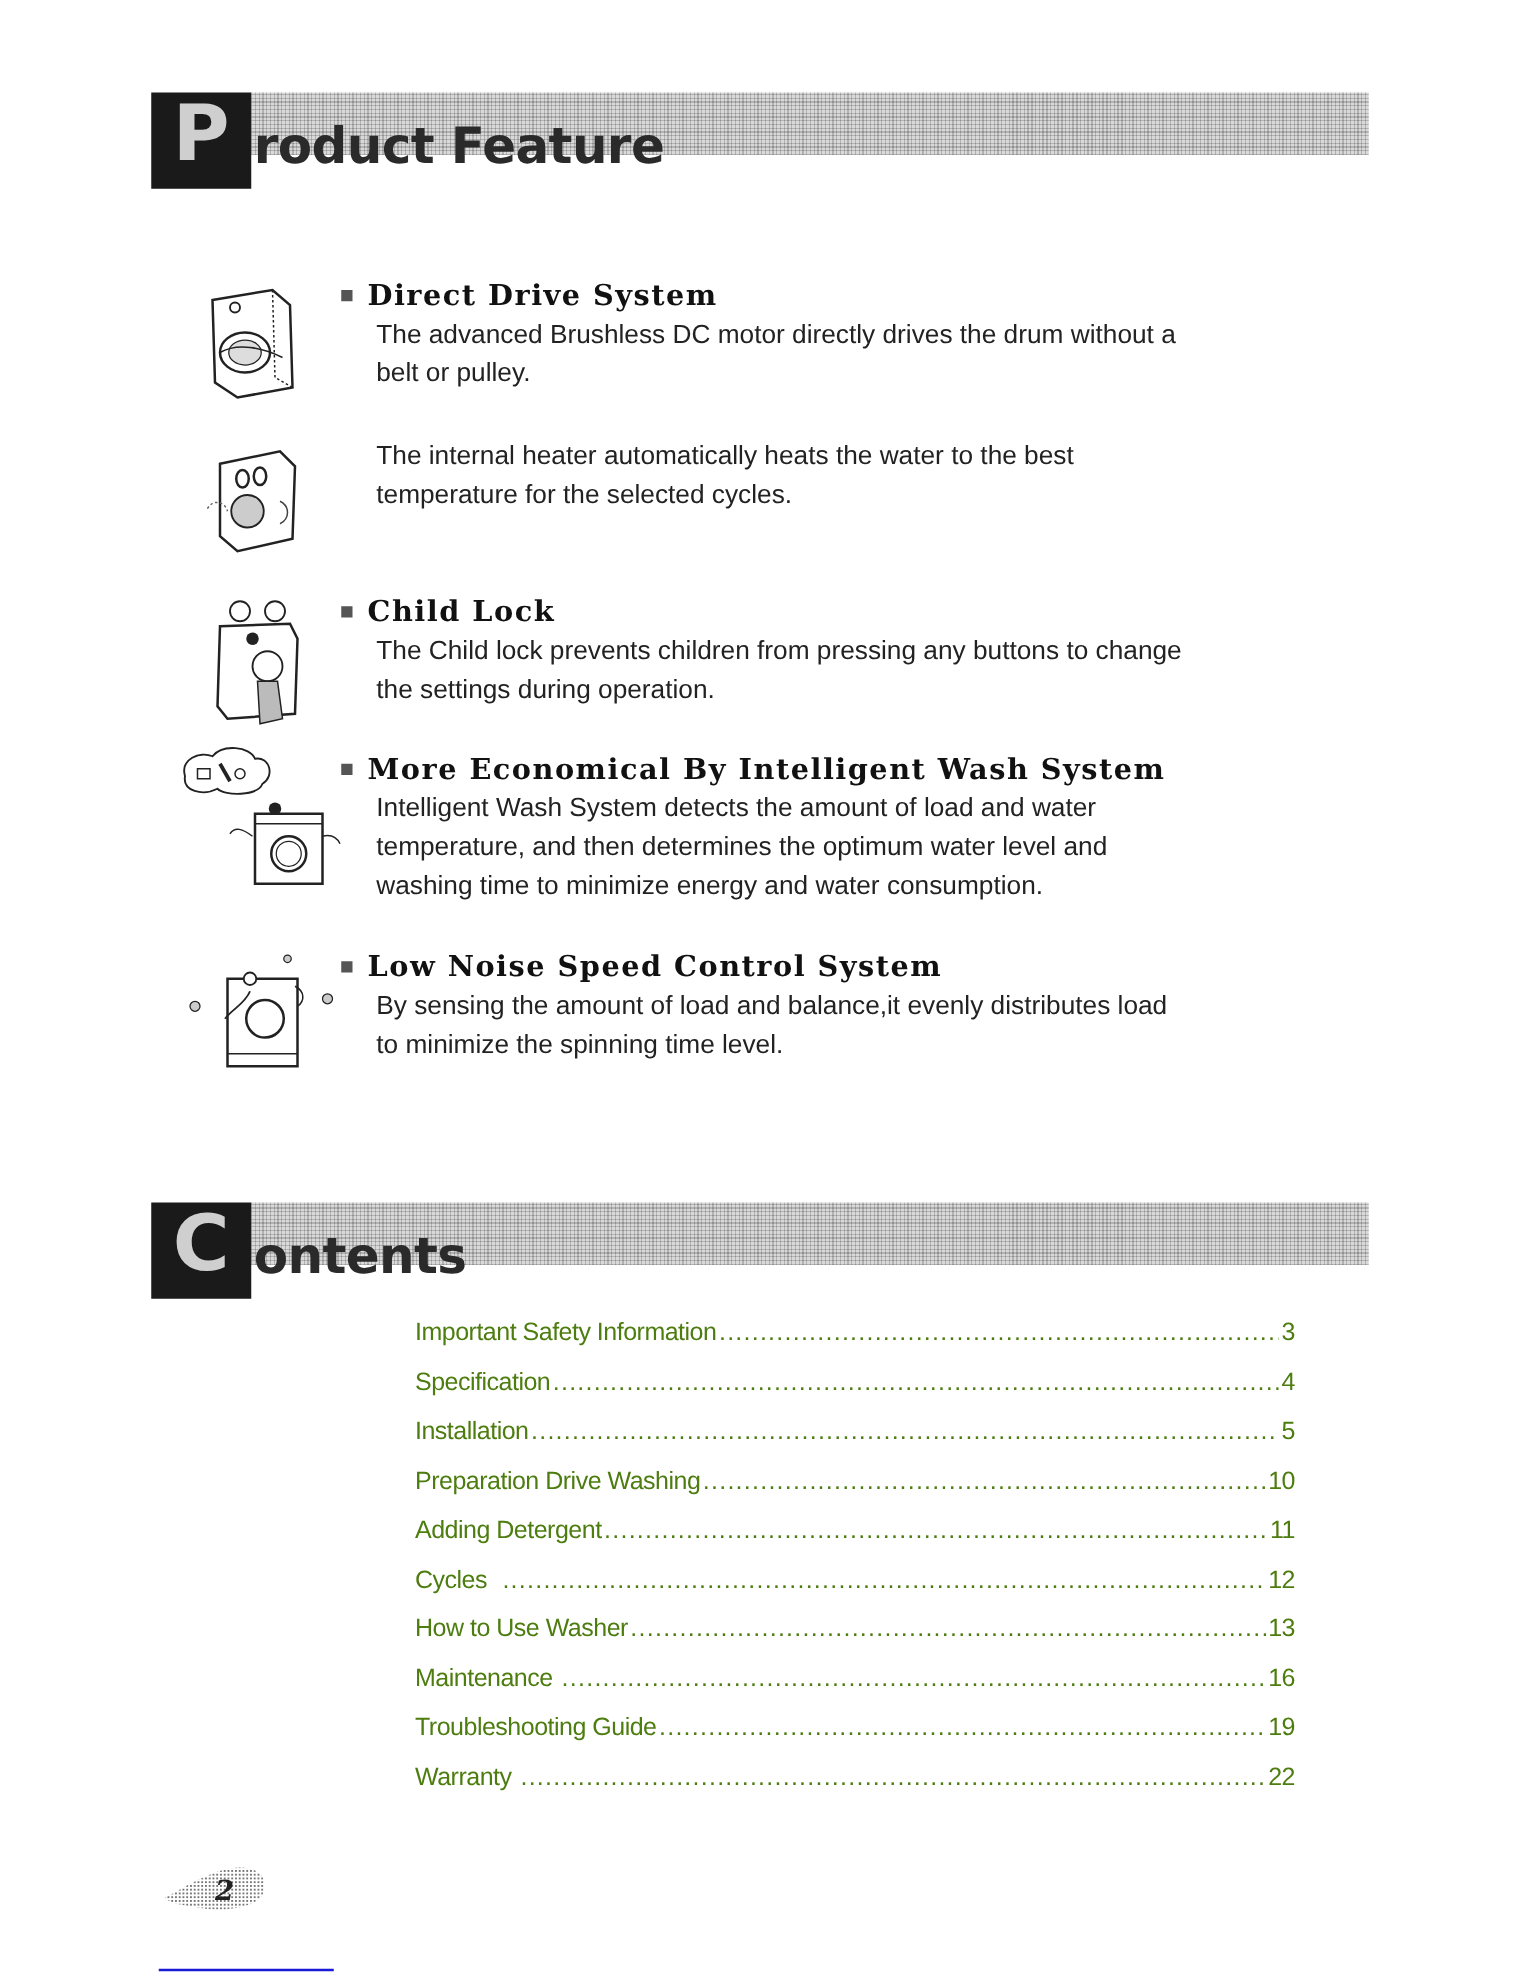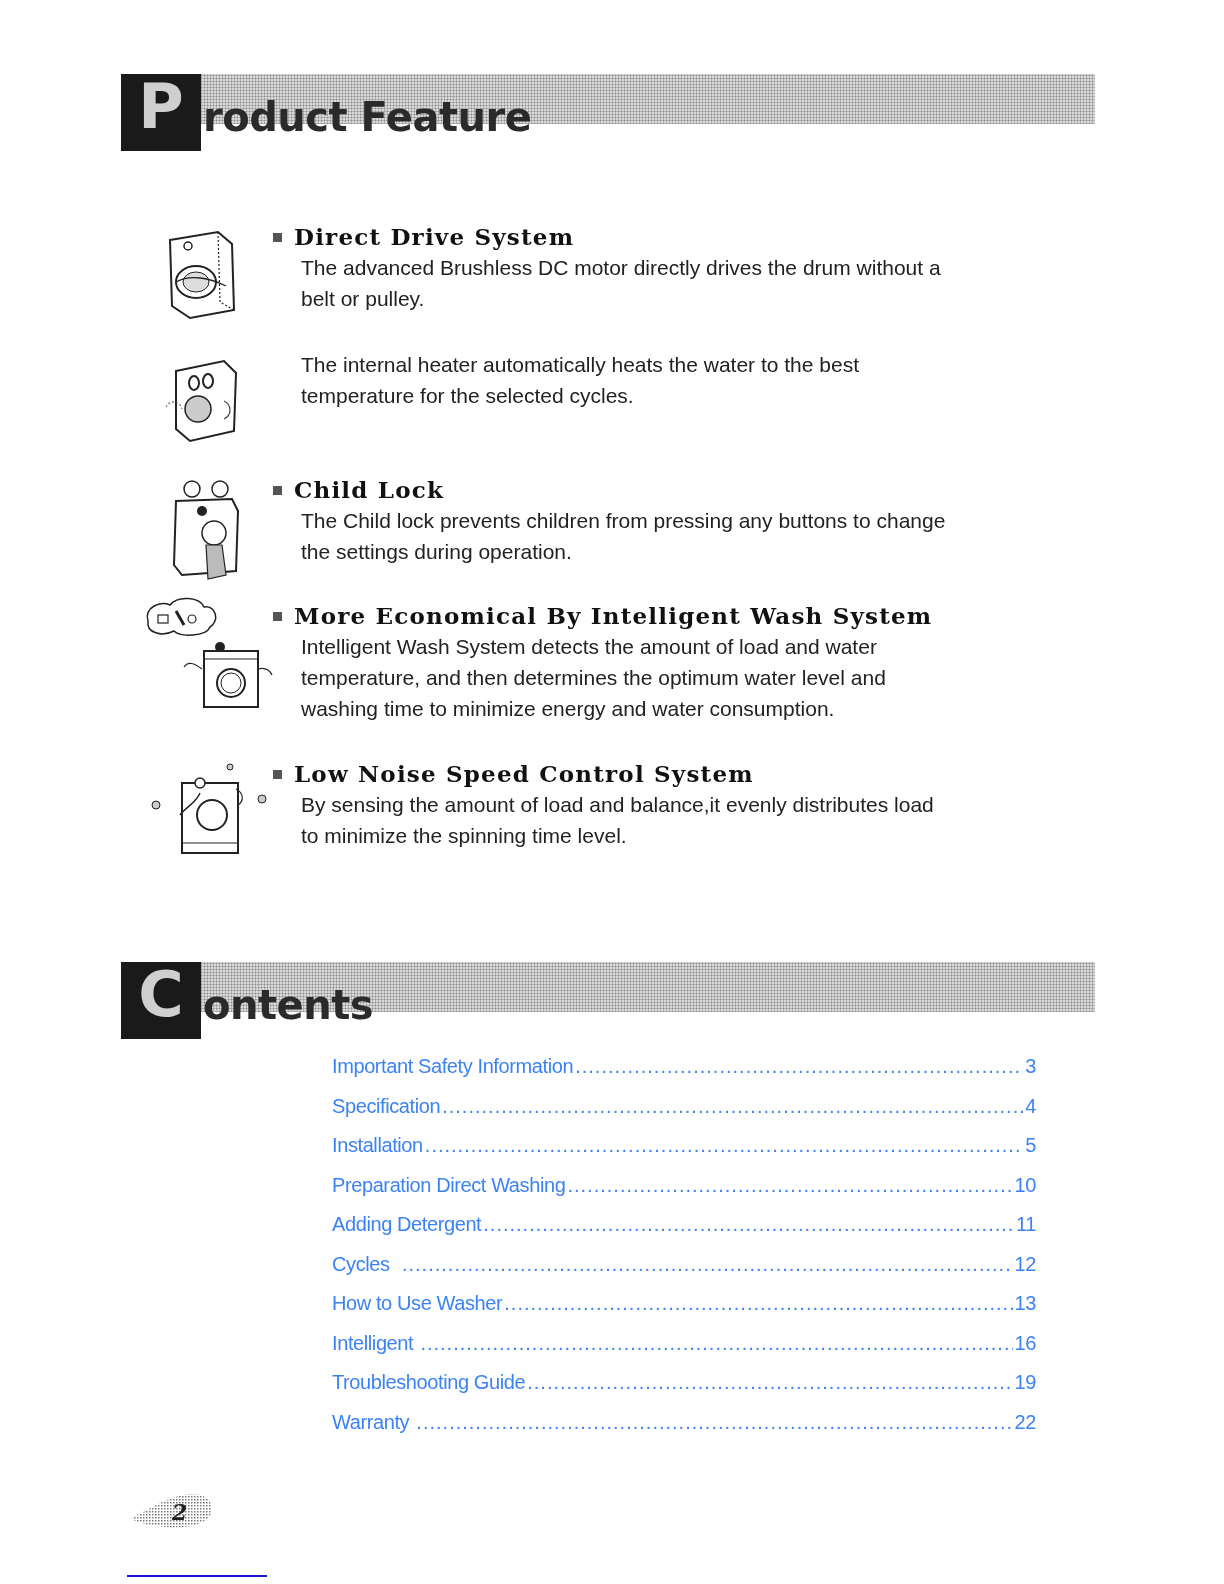--- a/index.html
+++ b/index.html
@@ -49,21 +49,21 @@
 
   #f0 { top: 222px; }
   #f1 { top: 349px; }
   #f2 { top: 475px; }
   #f3 { top: 601px; }
   #f4 { top: 759px; }
 
   .toc { position: absolute; left: 332px; top: 1055px; width: 704px; }
   .toc-row {
     display: flex; align-items: baseline; height: 39.5px;
-    font-family: "Liberation Sans", sans-serif; font-size: 20px; color: #3b82f6;
+    font-family: "Liberation Sans", sans-serif; font-size: 20px; color: #4d7c0f;
     letter-spacing: -0.4px;
   }
   .toc-row .label { white-space: pre; }
   .toc-row .leader {
     flex: 1; overflow: hidden; white-space: nowrap; margin: 0 2px;
     letter-spacing: 1px;
   }
   .toc-row .leader::before {
     content: "........................................................................................................................................................................................................";
   }
@@ -189,41 +189,41 @@
     <span class="label">Specification</span>
     <span class="leader"></span>
     <span class="page">4</span>
   </div>
   <div class="toc-row">
     <span class="label">Installation</span>
     <span class="leader"></span>
     <span class="page">5</span>
   </div>
   <div class="toc-row">
-    <span class="label">Preparation Direct Washing</span>
+    <span class="label">Preparation Drive Washing</span>
     <span class="leader"></span>
     <span class="page">10</span>
   </div>
   <div class="toc-row">
     <span class="label">Adding Detergent</span>
     <span class="leader"></span>
     <span class="page">11</span>
   </div>
   <div class="toc-row">
     <span class="label">Cycles  </span>
     <span class="leader"></span>
     <span class="page">12</span>
   </div>
   <div class="toc-row">
     <span class="label">How to Use Washer</span>
     <span class="leader"></span>
     <span class="page">13</span>
   </div>
   <div class="toc-row">
-    <span class="label">Intelligent </span>
+    <span class="label">Maintenance </span>
     <span class="leader"></span>
     <span class="page">16</span>
   </div>
   <div class="toc-row">
     <span class="label">Troubleshooting Guide</span>
     <span class="leader"></span>
     <span class="page">19</span>
   </div>
   <div class="toc-row">
     <span class="label">Warranty </span>

